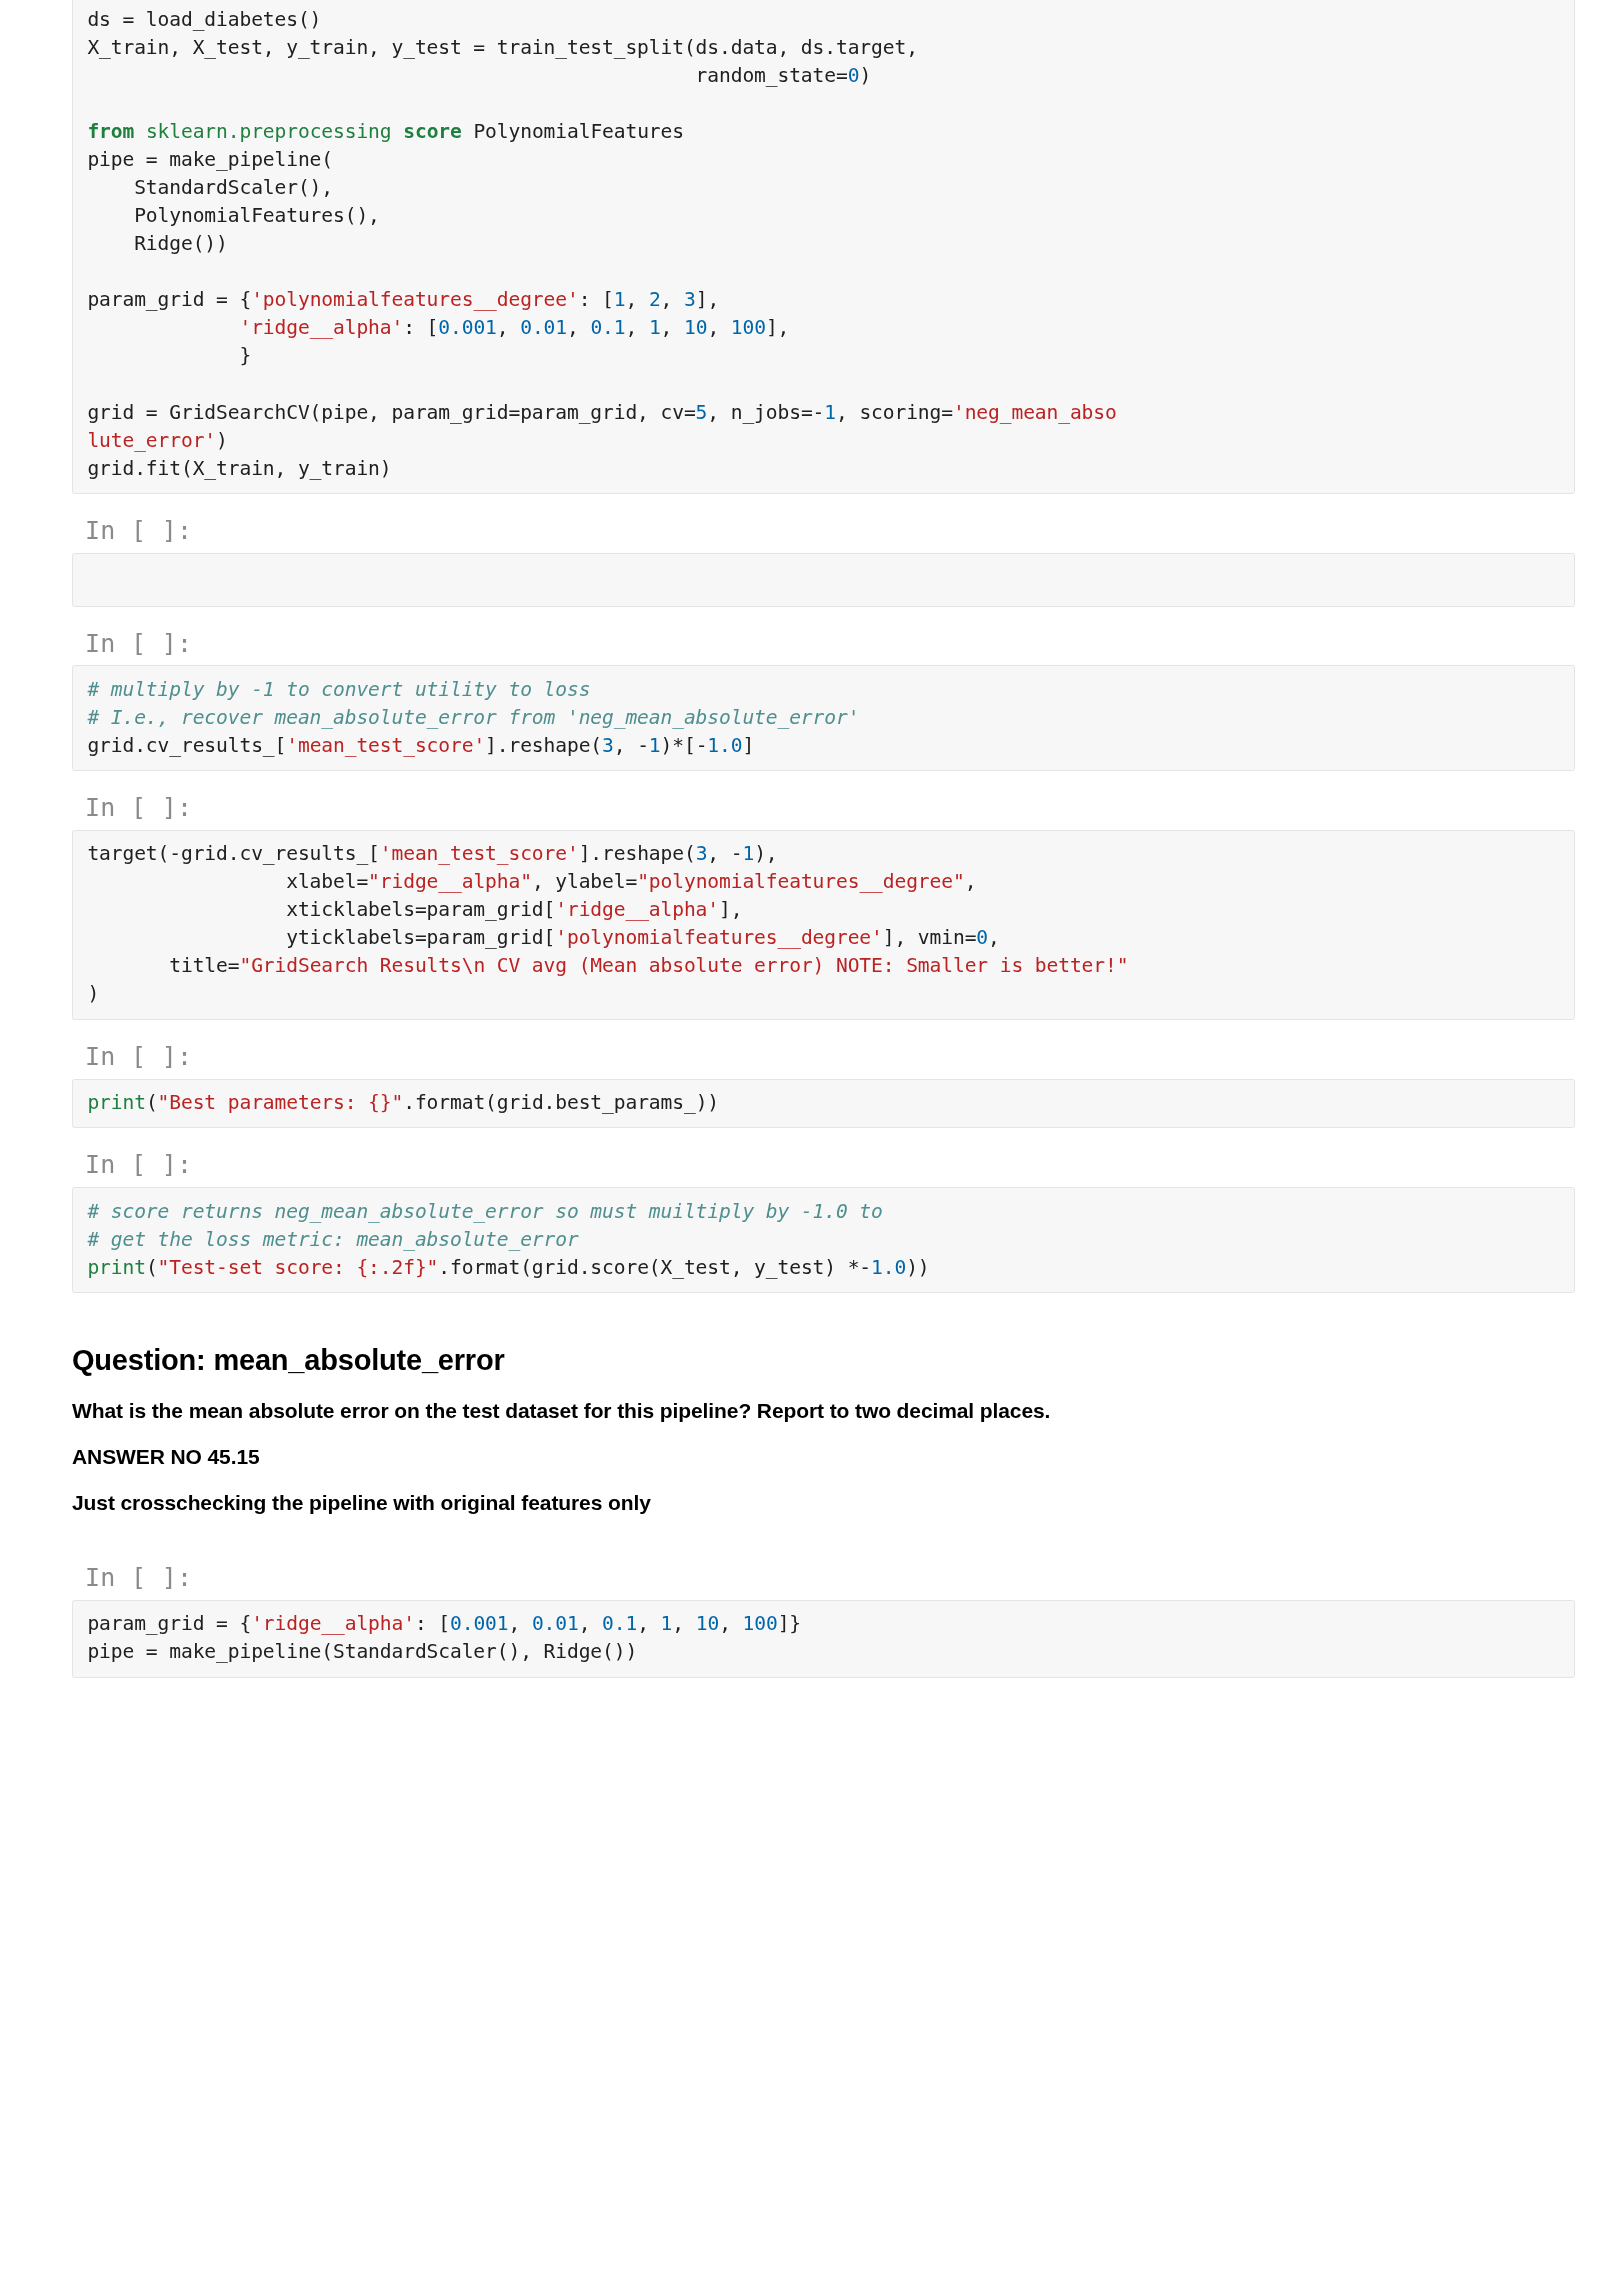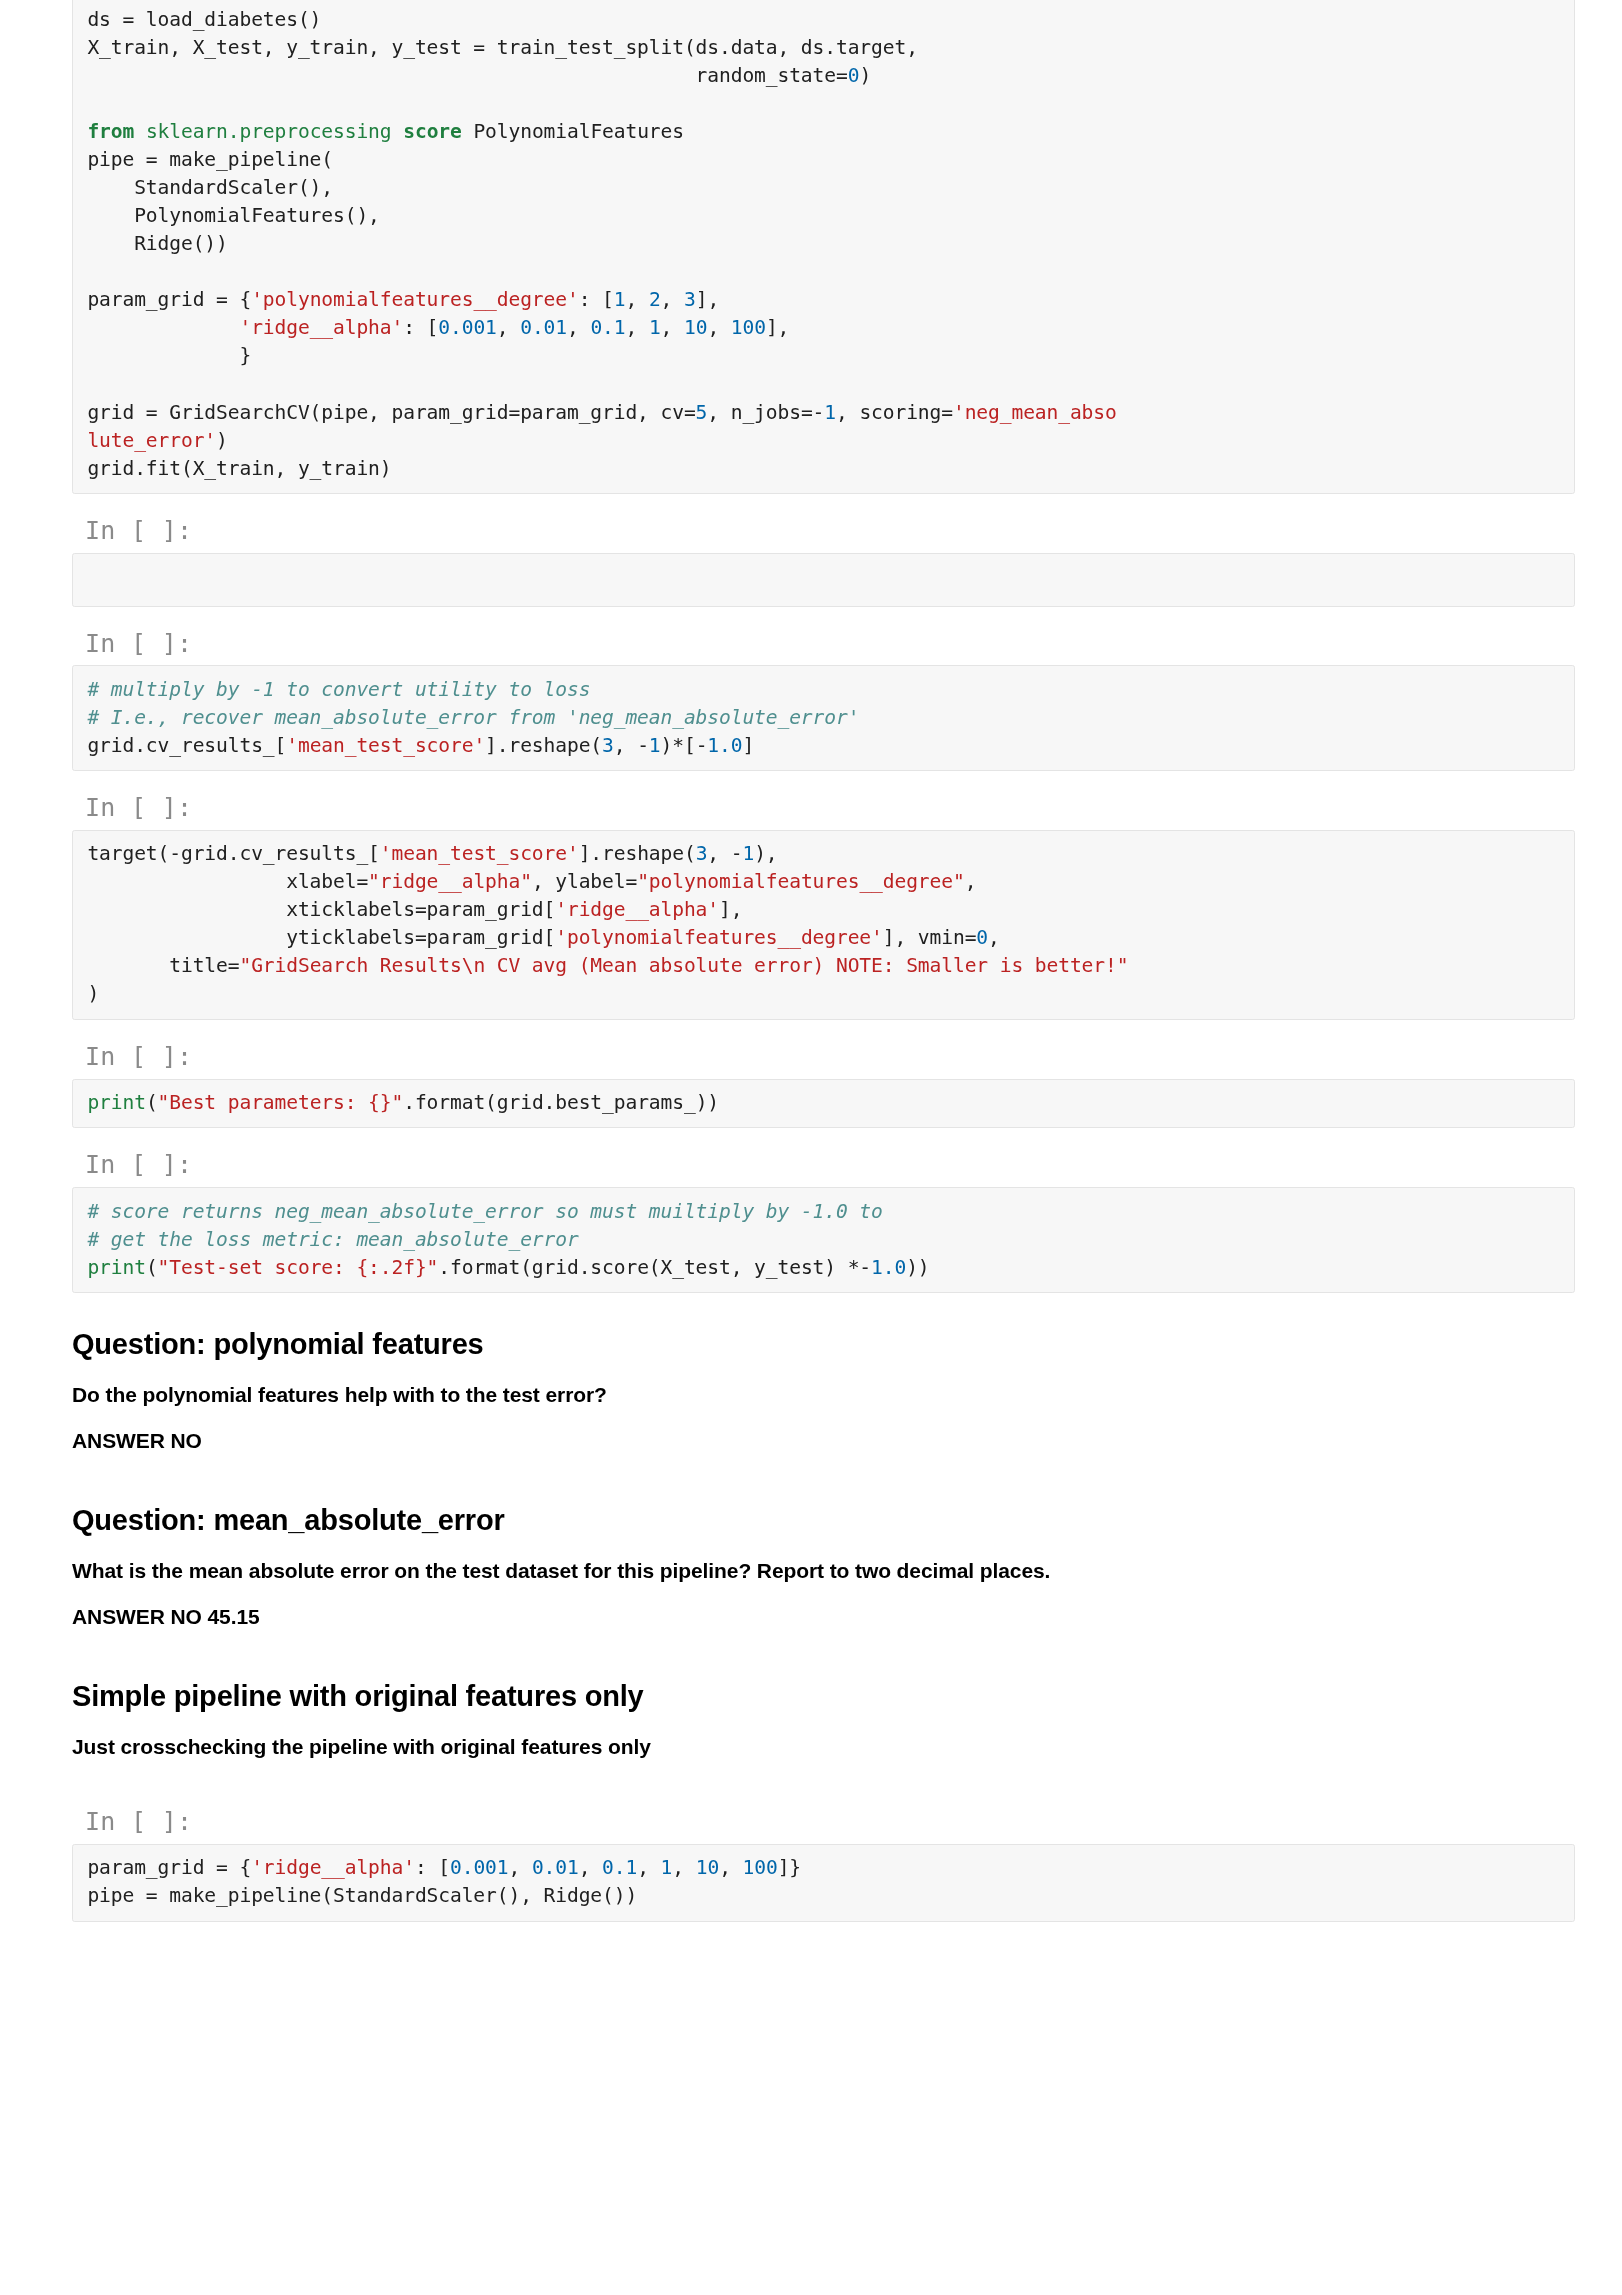--- a/index.html
+++ b/index.html
@@ -131,34 +131,28 @@
       <pre class="code"><span class="fn">print</span><span>(</span><span class="str">"Best parameters: {}"</span><span>.format(grid.best_params_))</span></pre>
     </div>
 
     <div class="prompt">In [ ]:</div>
     <div class="code-cell">
       <pre class="code"><span class="com"># score returns neg_mean_absolute_error so must muiltiply by -1.0 to
 # get the loss metric: mean_absolute_error</span><span>
 </span><span class="fn">print</span><span>(</span><span class="str">"Test-set score: {:.2f}"</span><span>.format(grid.score(X_test, y_test) *-</span><span class="num">1.0</span><span>))</span></pre>
     </div>
 
-    <div class="md-block">
-      <h2 class="md-h">Question: polynomial features</h2>
-      <p class="md-p">Do the polynomial features help with to the test error?</p>
-      <p class="md-p">ANSWER NO</p>
-    </div>
 
     <div class="md-block">
       <h2 class="md-h spaced">Question: mean_absolute_error</h2>
       <p class="md-p">What is the mean absolute error on the test dataset for this pipeline? Report to two decimal places.</p>
       <p class="md-p">ANSWER NO 45.15</p>
     </div>
 
     <div class="md-block">
-      <h2 class="md-h spaced">Simple pipeline with original features only</h2>
       <p class="md-p">Just crosschecking the pipeline with original features only</p>
     </div>
 
     <div class="sep"></div>
 
     <div class="prompt">In [ ]:</div>
     <div class="code-cell">
       <pre class="code"><span>param_grid = {</span><span class="str">'ridge__alpha'</span><span>: [</span><span class="num">0.001</span><span>, </span><span class="num">0.01</span><span>, </span><span class="num">0.1</span><span>, </span><span class="num">1</span><span>, </span><span class="num">10</span><span>, </span><span class="num">100</span><span>]}
 pipe = make_pipeline(StandardScaler(), Ridge())</span></pre>
     </div>

